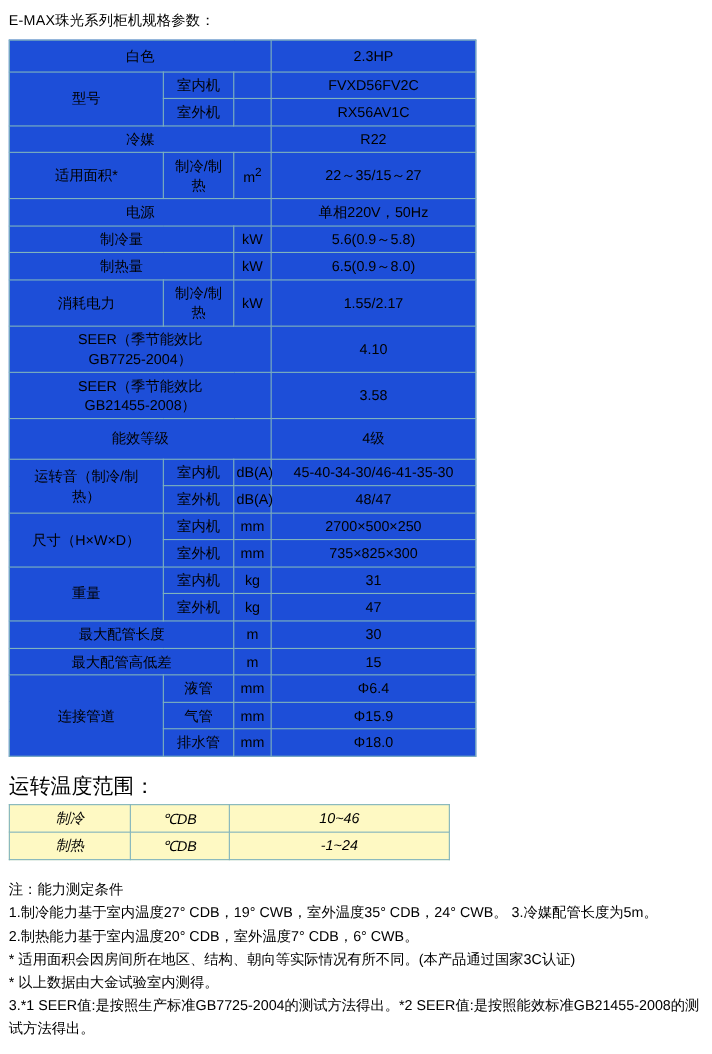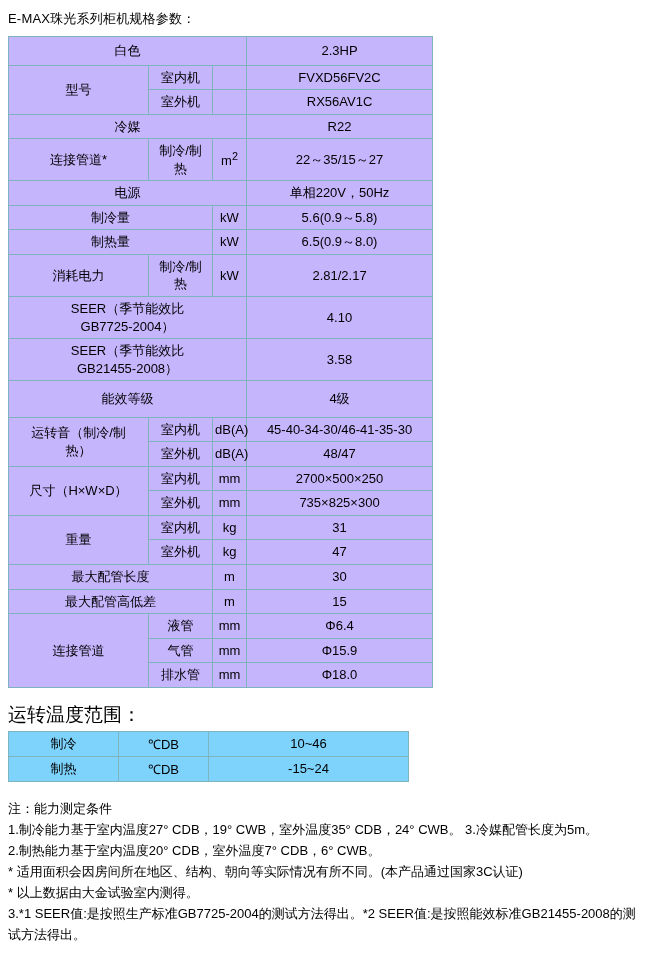--- a/index.html
+++ b/index.html
@@ -20,21 +20,21 @@
     padding: 0;
   }
   .doc-title {
     font-size: 13px;
     padding: 10px 0 8px 8px;
     letter-spacing: 0.2px;
   }
   table.spec {
     border-collapse: collapse;
     margin-left: 8px;
-    background: #c4b5fd;
+    background: #1d4ed8;
     width: 424px;
     table-layout: fixed;
   }
   table.spec td {
     border: 1px solid #7fb3bd;
     text-align: center;
     vertical-align: middle;
     font-size: 13px;
     padding: 3px 2px;
     line-height: 1.35;
@@ -47,23 +47,24 @@
   .temp-wrap {
     margin-top: 14px;
     margin-left: 8px;
   }
   .temp-label {
     font-size: 19px;
     padding-bottom: 3px;
   }
   table.temp {
     border-collapse: collapse;
-    background: #7dd3fc;
+    background: #fef9c3;
     table-layout: fixed;
     width: 400px;
+    font-style: italic;
   }
   table.temp td {
     border: 1px solid #7fb3bd;
     text-align: center;
     vertical-align: middle;
     font-size: 13px;
     padding: 3px 2px;
   }
   .notes {
     margin: 16px 15px 0 8px;
@@ -101,21 +102,21 @@
       <tr>
         <td>室外机</td>
         <td></td>
         <td>RX56AV1C</td>
       </tr>
       <tr>
         <td colspan="3">冷媒</td>
         <td>R22</td>
       </tr>
       <tr>
-        <td>连接管道*</td>
+        <td>适用面积*</td>
         <td class="small">制冷/制<br>热</td>
         <td>m<sup>2</sup></td>
         <td>22～35/15～27</td>
       </tr>
       <tr>
         <td colspan="3">电源</td>
         <td>单相220V，50Hz</td>
       </tr>
       <tr>
         <td colspan="2">制冷量</td>
@@ -124,21 +125,21 @@
       </tr>
       <tr>
         <td colspan="2">制热量</td>
         <td>kW</td>
         <td>6.5(0.9～8.0)</td>
       </tr>
       <tr>
         <td>消耗电力</td>
         <td class="small">制冷/制<br>热</td>
         <td>kW</td>
-        <td>2.81/2.17</td>
+        <td>1.55/2.17</td>
       </tr>
       <tr>
         <td colspan="3">
           <span>SEER（季节能效比</span><br>
           <span>GB7725-2004）</span>
         </td>
         <td>4.10</td>
       </tr>
       <tr>
         <td colspan="3">
@@ -226,21 +227,21 @@
         </colgroup>
       <tbody>
         <tr>
           <td>制冷</td>
           <td>℃DB</td>
           <td>10~46</td>
         </tr>
         <tr>
           <td>制热</td>
           <td>℃DB</td>
-          <td>-15~24</td>
+          <td>-1~24</td>
         </tr>
       </tbody>
     </table>
   </div>
 
   <div class="notes">
     <div>注：能力测定条件</div>
     <div>1.制冷能力基于室内温度27° CDB，19° CWB，室外温度35° CDB，24° CWB。  3.冷媒配管长度为5m。</div>
     <div>2.制热能力基于室内温度20° CDB，室外温度7° CDB，6° CWB。</div>
     <div>* 适用面积会因房间所在地区、结构、朝向等实际情况有所不同。(本产品通过国家3C认证)</div>

